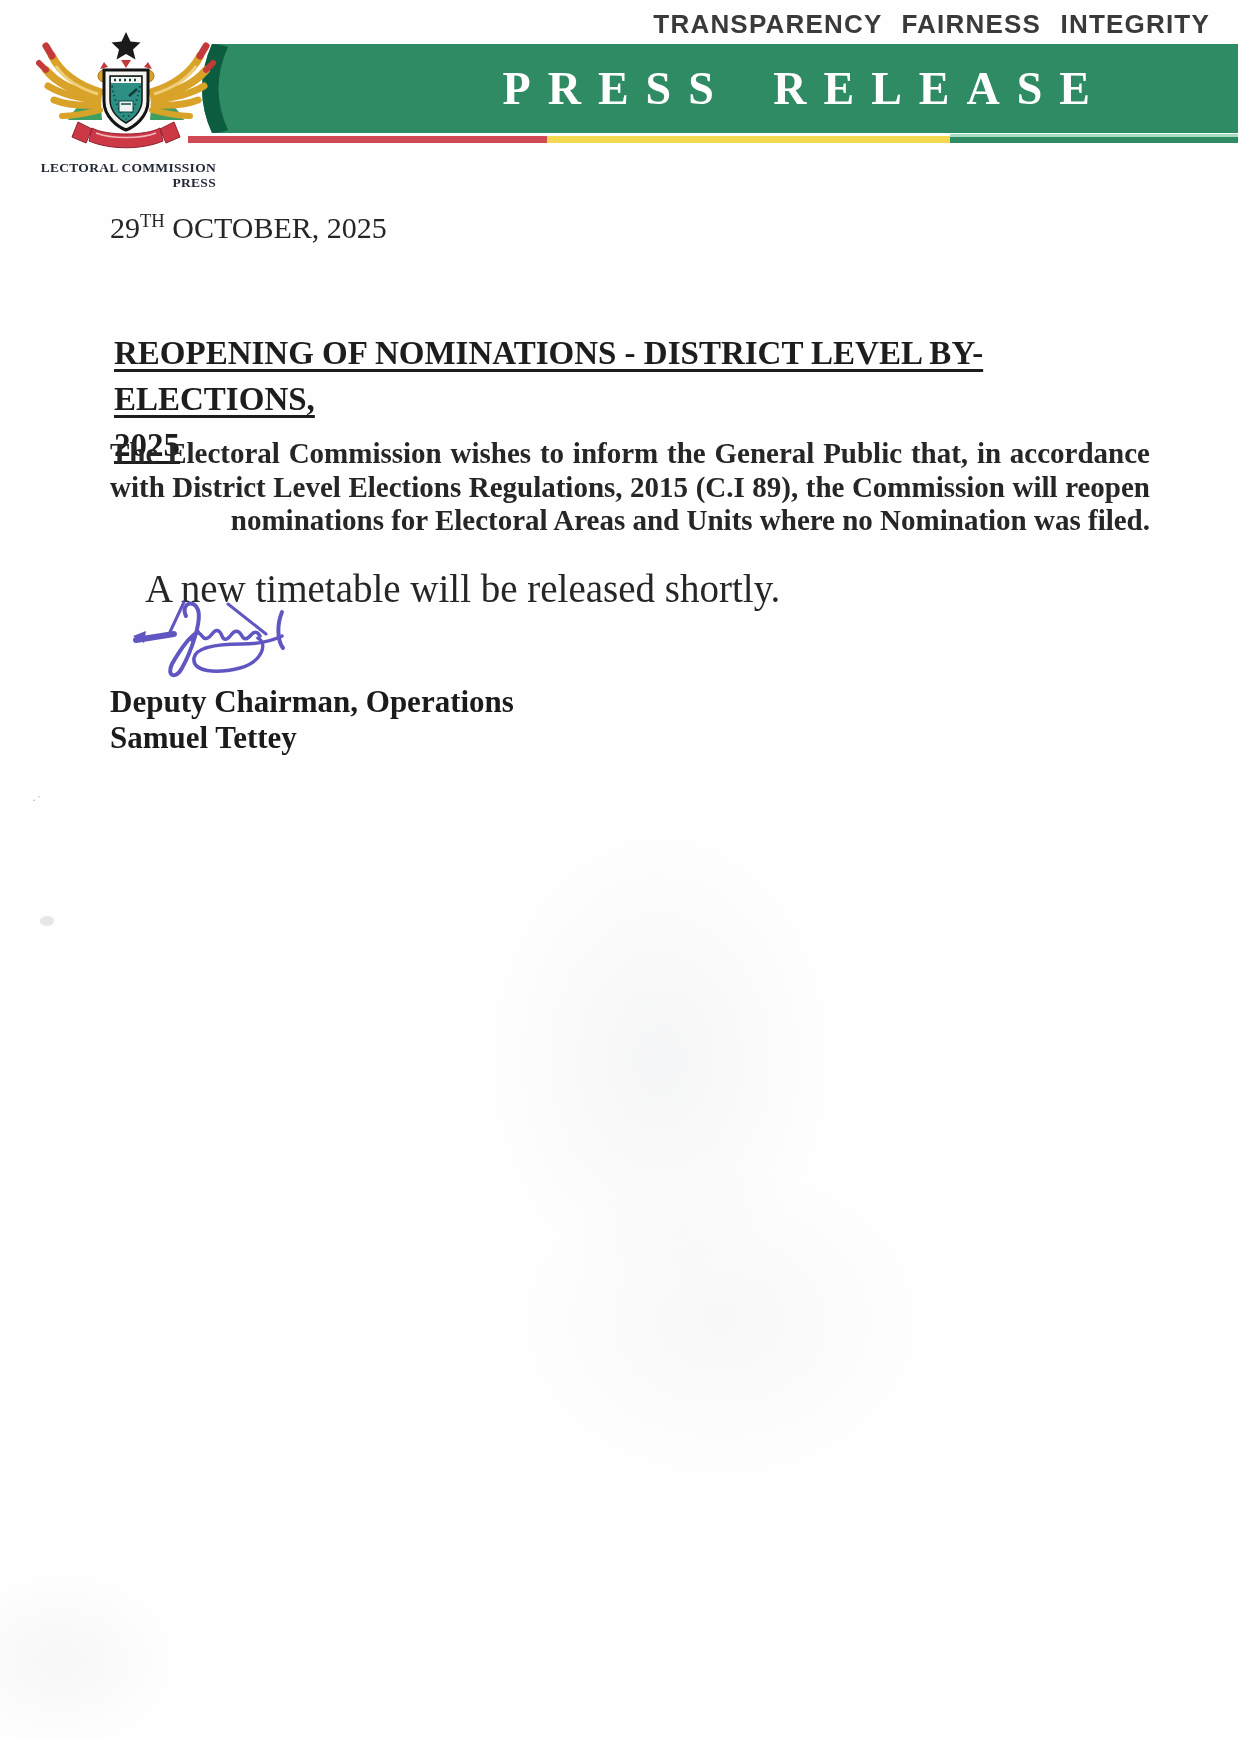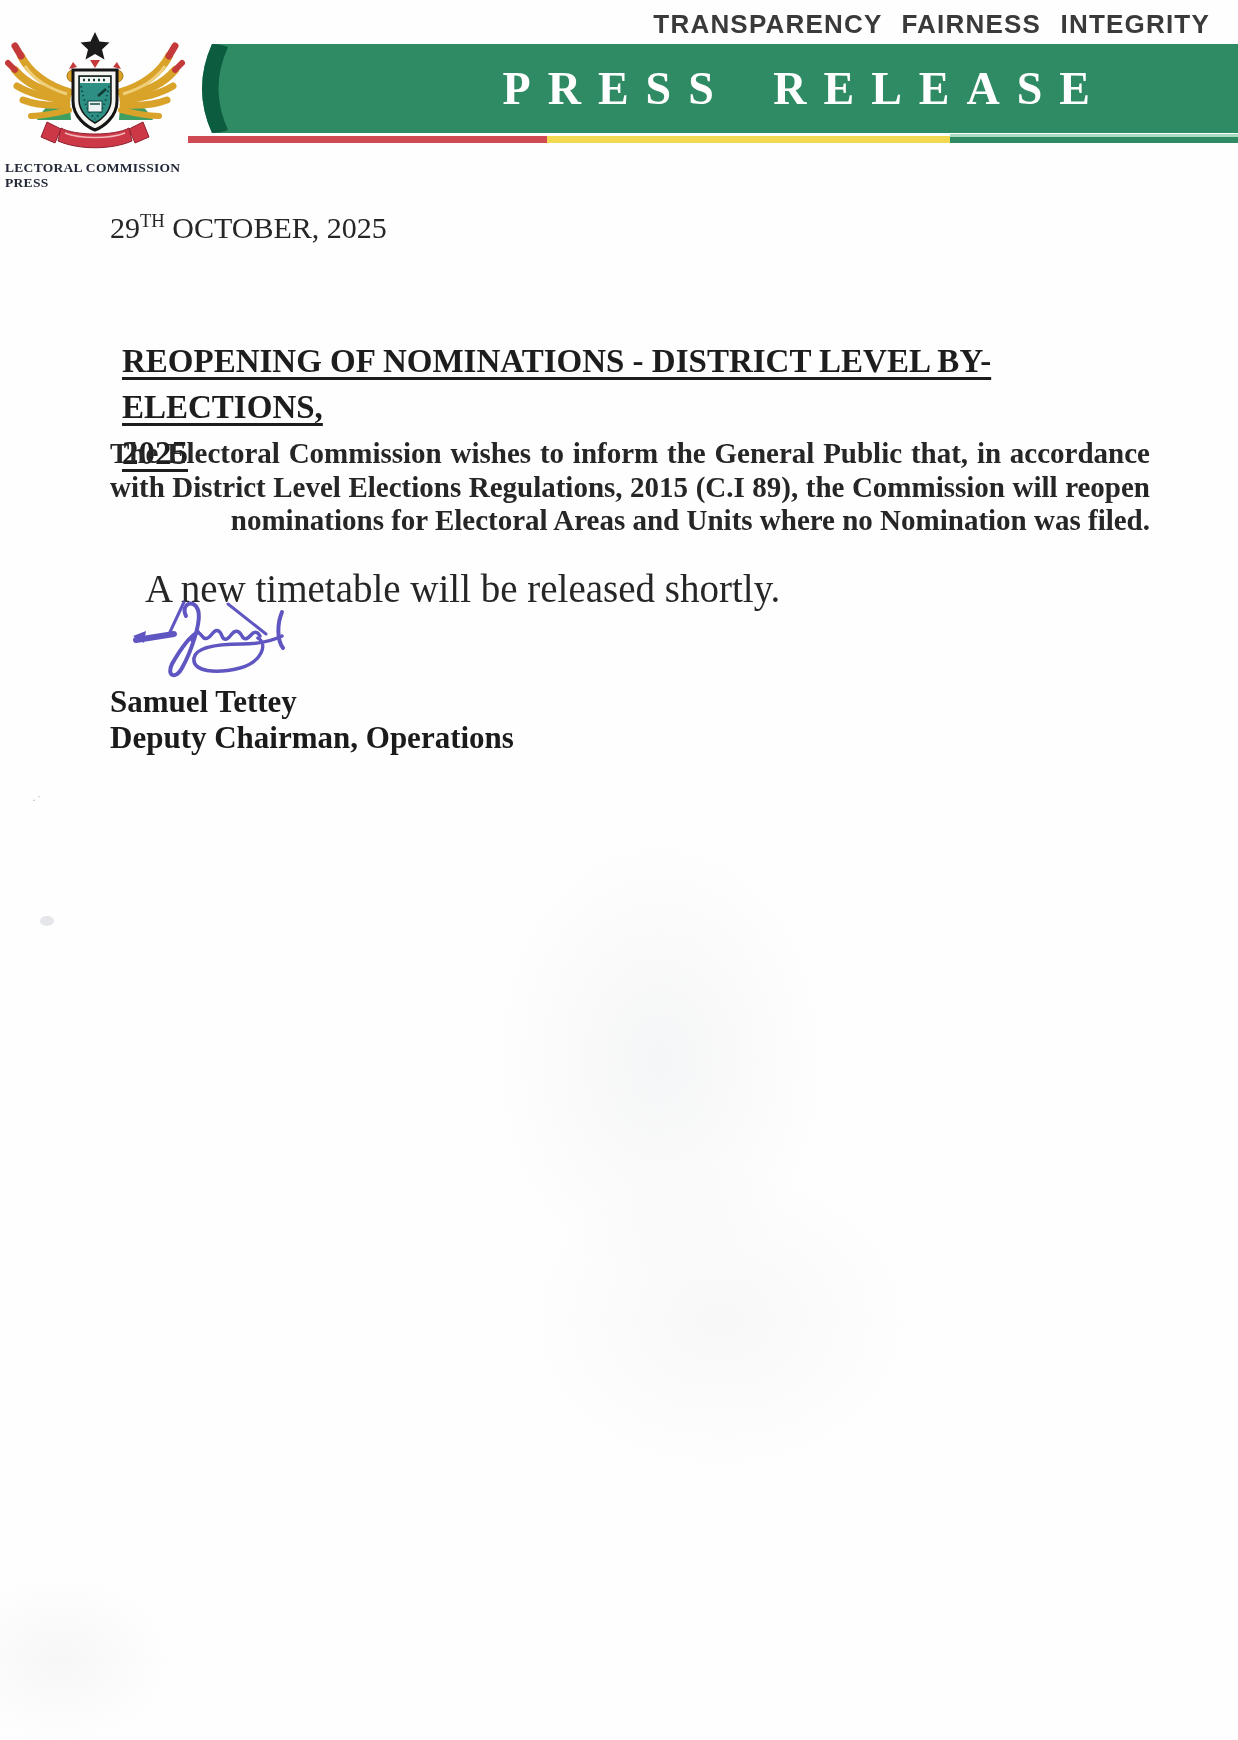--- a/index.html
+++ b/index.html
@@ -32,37 +32,37 @@
     font-weight:bold;font-size:46px;
     letter-spacing:17px;word-spacing:14px;
     white-space:nowrap;
   }
   .stripe{position:absolute;height:7px;}
   .stripe-red{left:188px;top:136px;width:359px;background:#cf4a52;}
   .stripe-yellow{left:547px;top:136px;width:403px;background:#f3d852;}
   .stripe-mint{left:950px;top:134px;width:288px;height:3px;background:#abdcc2;}
   .stripe-green{left:950px;top:137px;width:288px;height:6px;background:#2f8b63;}
   
-  .logo{position:absolute;left:5px;top:30px;width:194px;text-align:left;}
+  .logo{position:absolute;left:22px;top:30px;width:194px;text-align:right;}
   .logo-caption{
     margin-top:1px;
     font-family:"Liberation Serif", serif;
     font-weight:bold;font-size:13.5px;line-height:15px;
     color:#232838;letter-spacing:0.3px;
   }
   
   .date{
     position:absolute;top:210px;left:110px;width:1040px;
     font-size:30px;color:#262626;
   }
   .date sup{font-size:0.62em;}
   .title{
     position:absolute;top:326px;left:110px;width:1045px;
     font-size:33px;font-weight:bold;line-height:46px;
-    color:#1d1d1d;margin:12px;
+    color:#1d1d1d;margin:4px;
   }
   .title .u{
     text-decoration:underline;
     text-decoration-thickness:2.5px;
     text-underline-offset:5px;
   }
   .para1{position:absolute;top:437px;left:110px;width:1040px;
     font-size:29px;line-height:33.5px;color:#262626;font-weight:bold;}
   .jl{text-align:justify;text-align-last:justify;}
   .jl-last{text-align:right;}
@@ -176,20 +176,20 @@
       <path d="M54 2 L40 32" stroke-width="3"></path>
       <path d="M56 16 C50 4 64 -2 68 10 C72 22 60 54 52 68 C46 80 36 76 42 64 C50 50 60 36 68 32" stroke-width="4"></path>
       <path d="M62 40 Q66 28 72 36 Q76 42 82 34 Q88 26 92 36 Q95 43 101 35 Q107 27 112 36 Q115 42 121 35 Q126 29 130 36" stroke-width="3.5"></path>
       <path d="M128 38 C138 44 132 62 110 68 C86 74 62 72 64 58 C66 46 92 44 112 44 C130 44 144 40 152 36" stroke-width="3.5"></path>
       <path d="M152 12 C147 24 147 40 153 48" stroke-width="4"></path>
       <path d="M98 4 L136 34" stroke-width="3"></path>
     </g>
   </svg>
 
   <div class="signatory">
+    <div>Deputy Chairman, Operations</div>
     <div>Samuel Tettey</div>
-    <div>Deputy Chairman, Operations</div>
   </div>
 
   <div class="speck1">·˙</div>
   <div class="speck2"></div>
 
 </div>
 
 </body></html>

